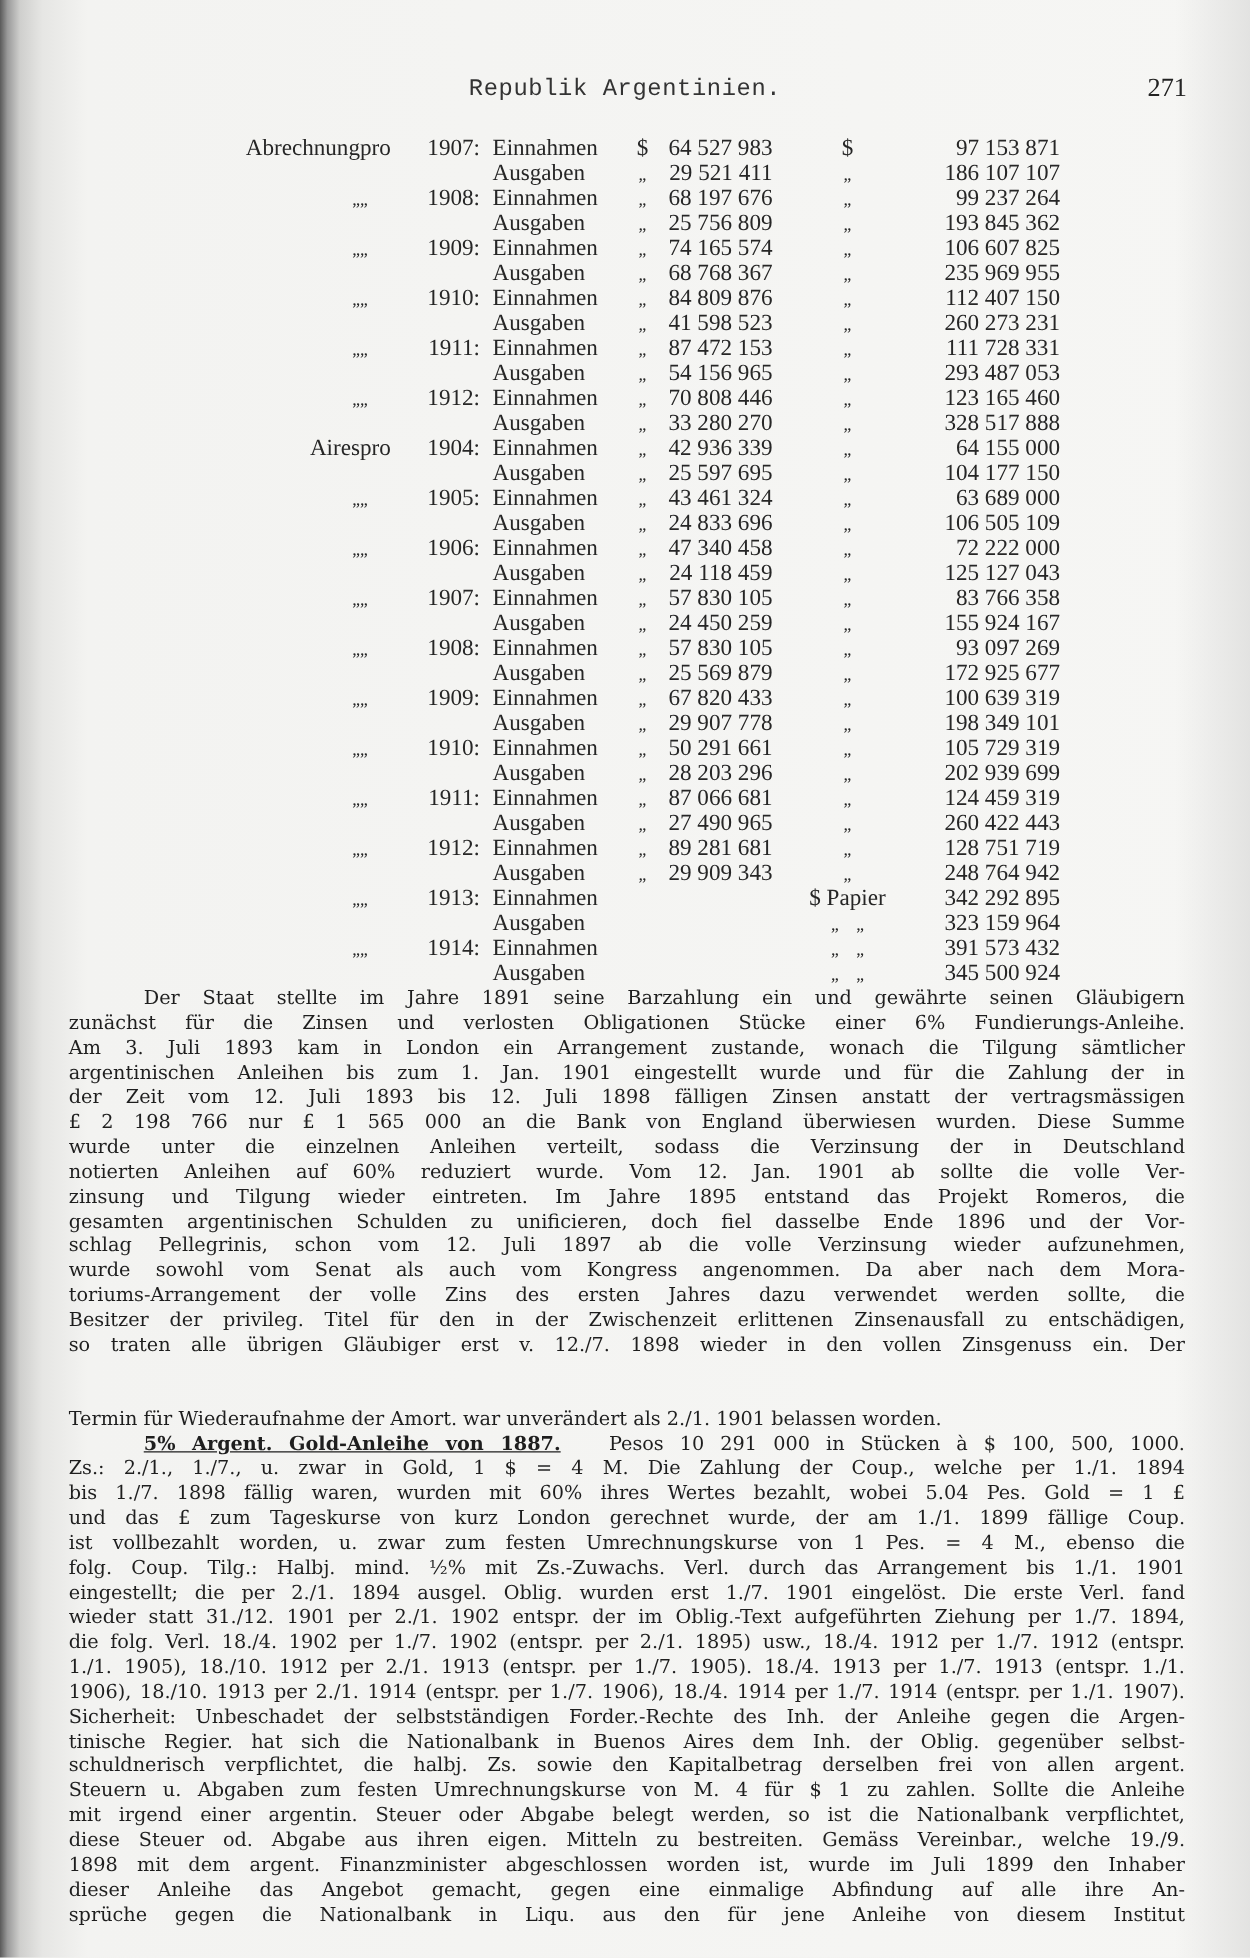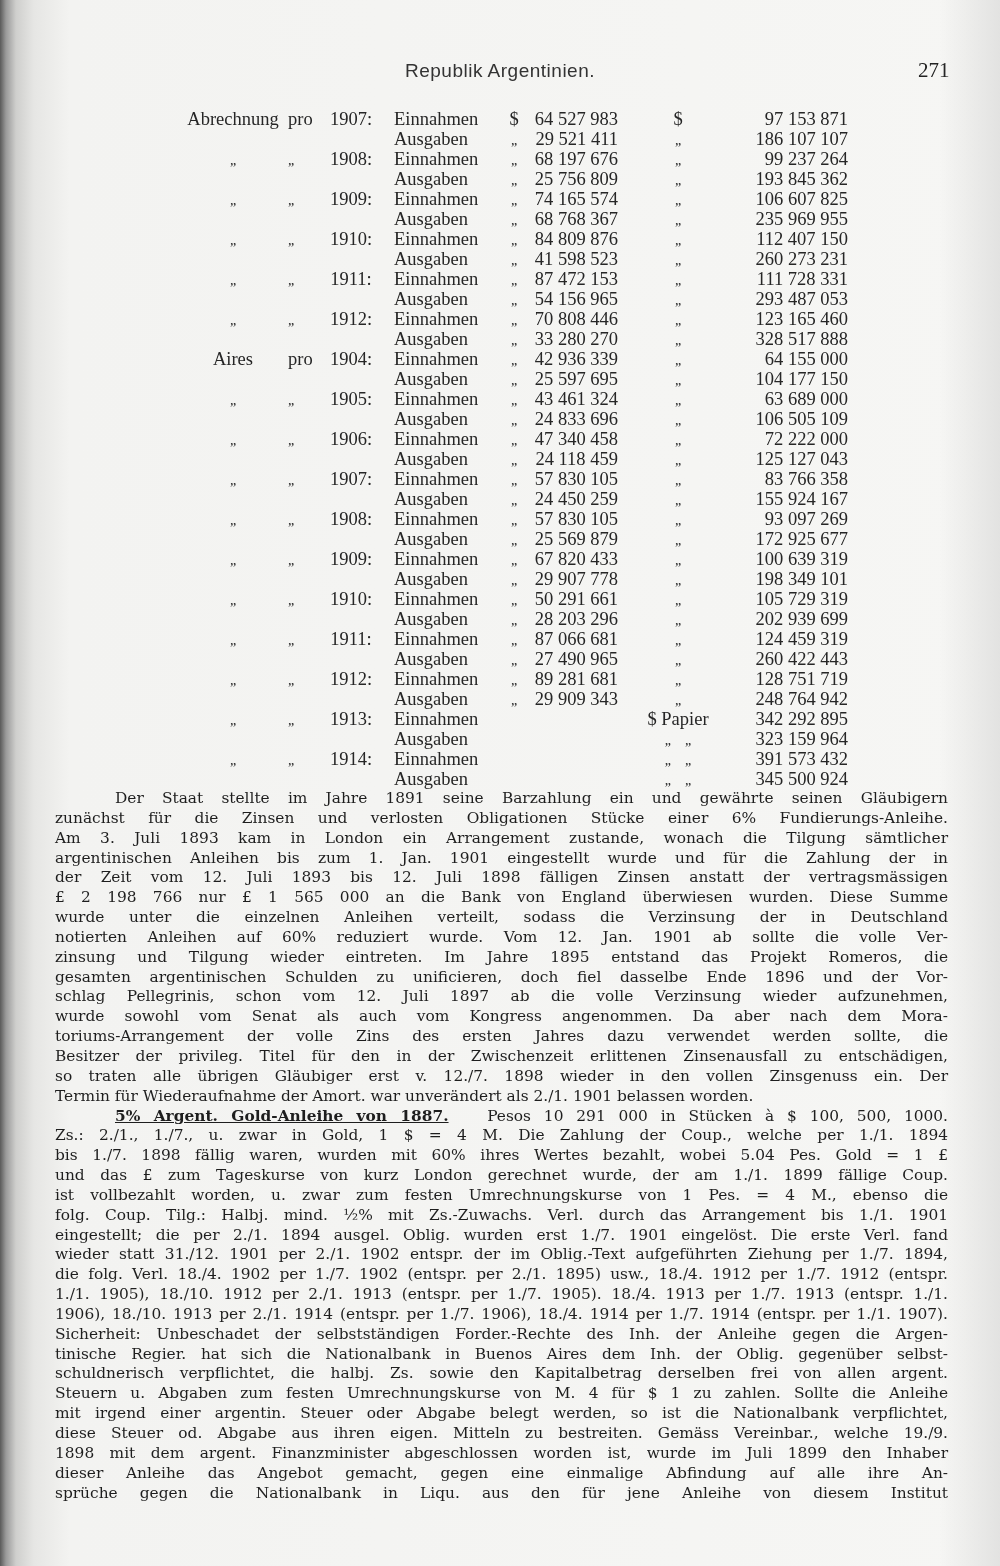--- a/index.html
+++ b/index.html
@@ -23,21 +23,21 @@
       content: "";
       position: absolute; right: 0; top: 0;
       width: 60px; height: 100%;
       background: linear-gradient(to right, rgba(0,0,0,0) 0%, rgba(190,190,190,0.35) 100%);
       pointer-events: none;
     }
     .running-head {
       position: absolute;
       top: 60px; left: 0; width: 1000px;
       text-align: center;
-      font-family: Liberation Sans, sans-serif;
+      font-family: Liberation Mono, monospace;
       font-size: 19px;
       letter-spacing: 0.5px;
       color: #333;
     }
     .page-number {
       position: absolute;
       top: 58px; left: 918px;
       font-family: "Liberation Serif", serif;
       font-size: 21px;
       color: #222;
@@ -52,44 +52,44 @@
       font-size: 18.5px;
       color: #262626;
     }
     .fin-table td {
       padding: 0;
       height: 19.85px;
       line-height: 19px;
       white-space: nowrap;
       vertical-align: baseline;
     }
-    .c-label { width: 110px; text-align: center; }
+    .c-label { width: 110px; text-align: right; }
     .c-pro { width: 30px; text-align: left; }
-    .c-year { width: 66px; text-align: center; padding-right: 6px !important; }
+    .c-year { width: 66px; text-align: right; padding-right: 6px !important; }
     .c-kind { width: 100px; text-align: left; padding-left: 4px !important; }
     .c-cur1 { width: 40px; text-align: center; }
     .c-val1 { width: 84px; text-align: right; margin-left: 20px; }
     .c-cur2 { width: 120px; text-align: center; }
     .c-val2 { width: 110px; text-align: right; }
     .ditto { font-size: 14px; }
 
     
     .body-text {
       position: absolute;
       left: 55px; top: 789px;
       width: 893px;
       font-family: "DejaVu Serif", serif;
       font-size: 15.4px;
       line-height: 19.85px;
       color: #1e1e1e;
       text-align: justify;
     }
     .body-text .bold { font-weight: bold; text-decoration: underline; }
     .line { display: block; text-align: justify; text-align-last: justify; white-space: nowrap; overflow: visible; }
-    .line.last { text-align-last: left; }
+    .line.last { text-align-last: left; margin-top: 39px; }
   </style>
 </head>
 <body>
 
 <div class="page">
   <div class="running-head">Republik Argentinien.</div>
   <div class="page-number">271</div>
 
   <table class="fin-table">
     <tbody id="fin-body">

